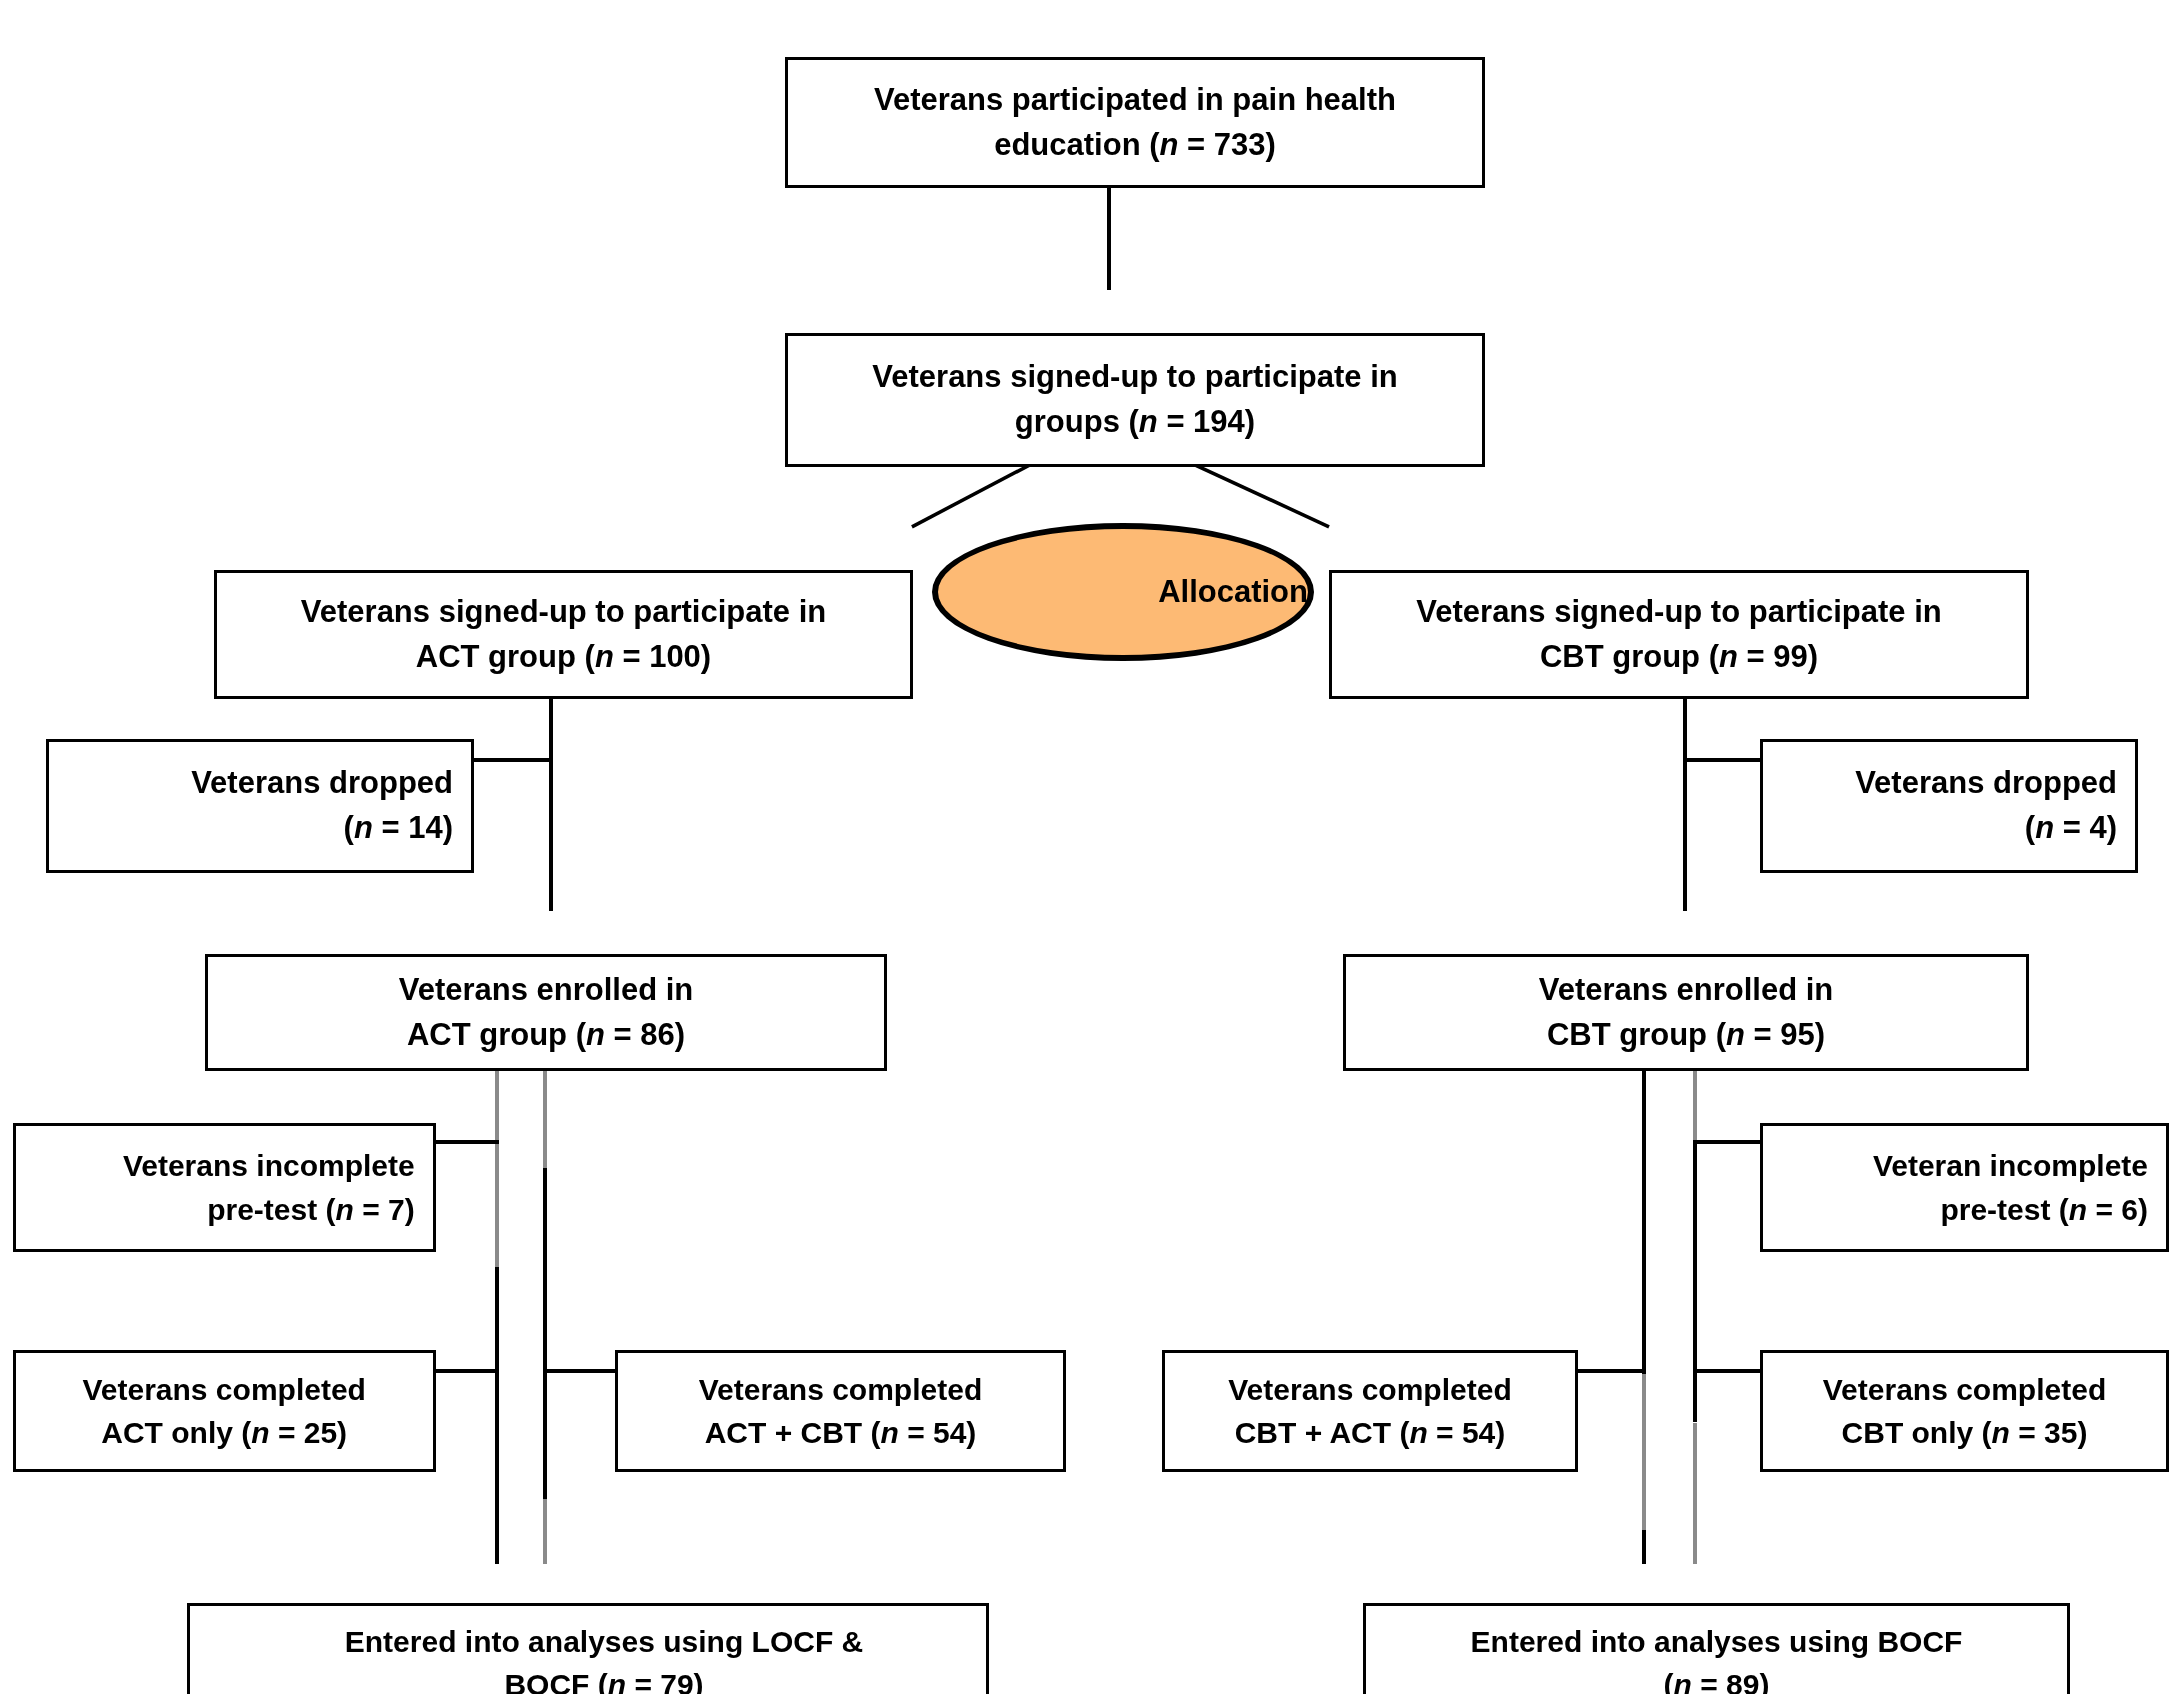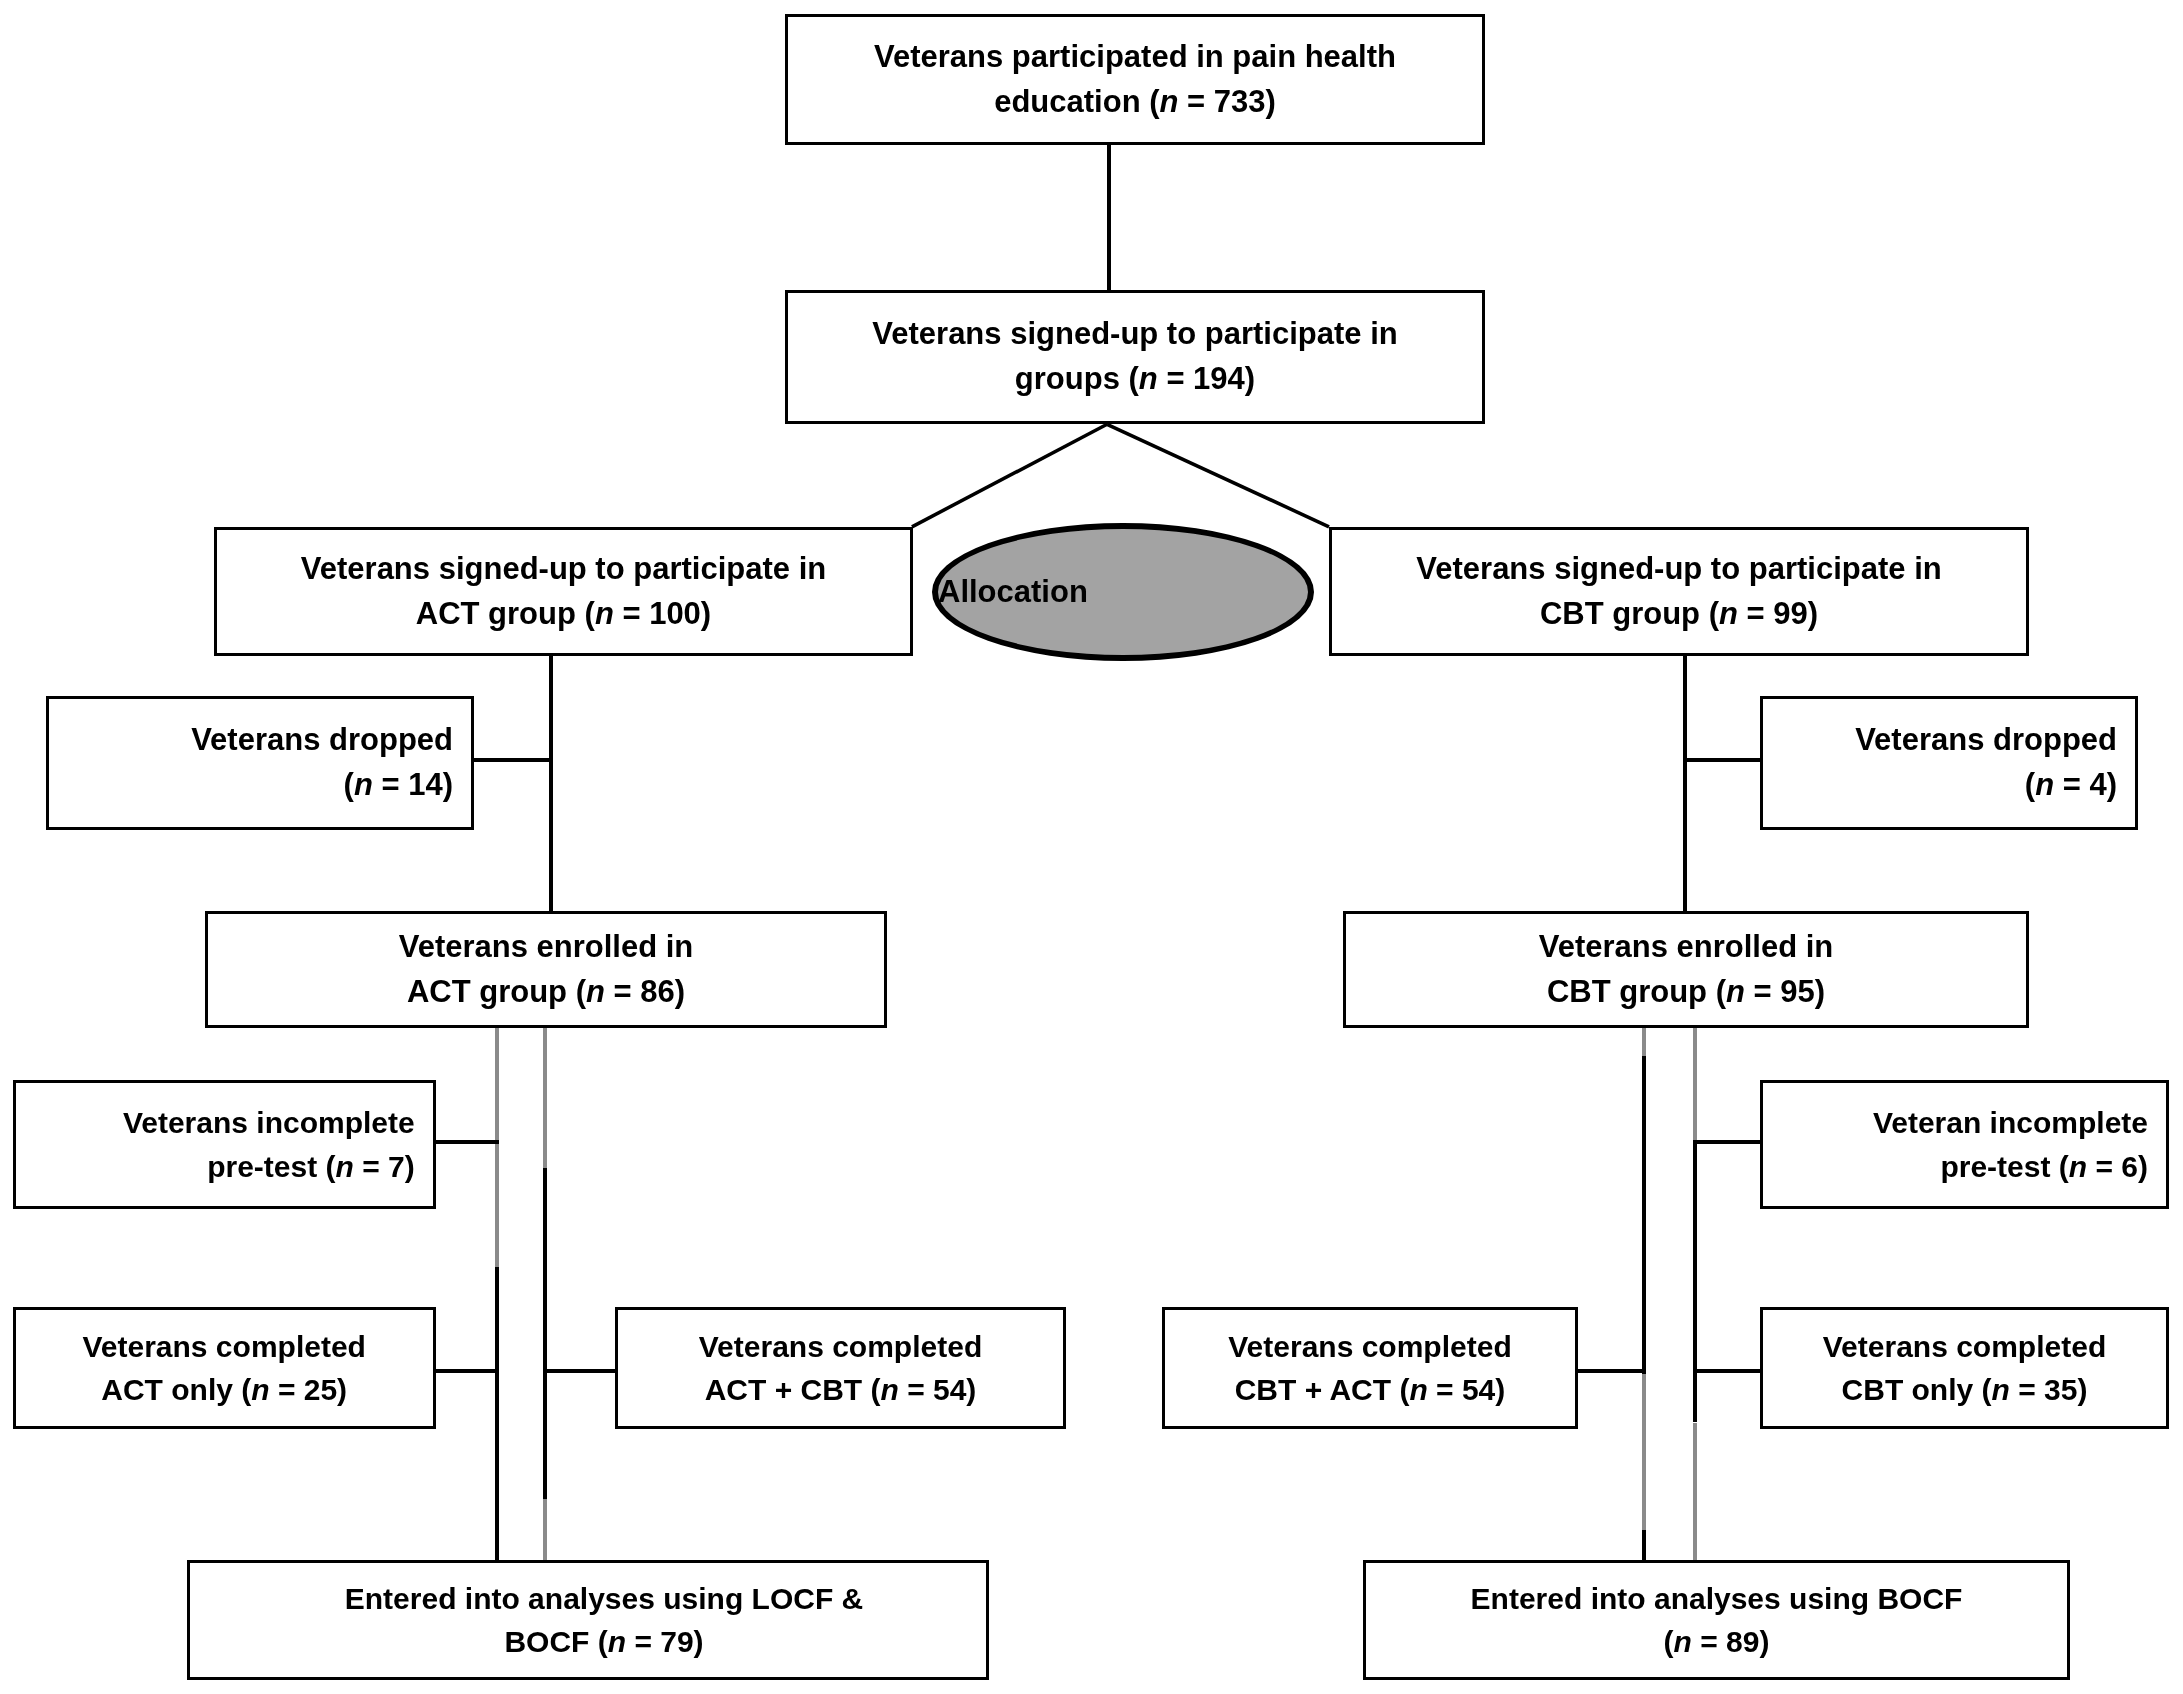--- a/index.html
+++ b/index.html
@@ -23,40 +23,41 @@
     border: 3.5px solid #000000;
     background: #ffffff;
     display: flex;
     align-items: center;
     justify-content: center;
     text-align: center;
     font-weight: bold;
     color: #000000;
     line-height: 1.45;
     z-index: 5;
+    margin-top: 43px;
   }
   .node .txt {
     display: block;
     width: 100%;
     padding: 0 12.7px;
     box-sizing: border-box;
   }
   .node.align-right .txt {
     text-align: right;
     padding-right: 18px;
   }
   .ellipse {
     position: absolute;
     box-sizing: border-box;
     border: 6.4px solid #000000;
     border-radius: 50%;
-    background: #a3a3a3;
+    background: #fdba74;
     display: flex;
     align-items: center;
-    justify-content: flex-start;
+    justify-content: flex-end;
     font-weight: bold;
     color: #000000;
     z-index: 6;
   }
   .line {
     position: absolute;
     background: #000000;
     z-index: 2;
   }
   .line.grey {

